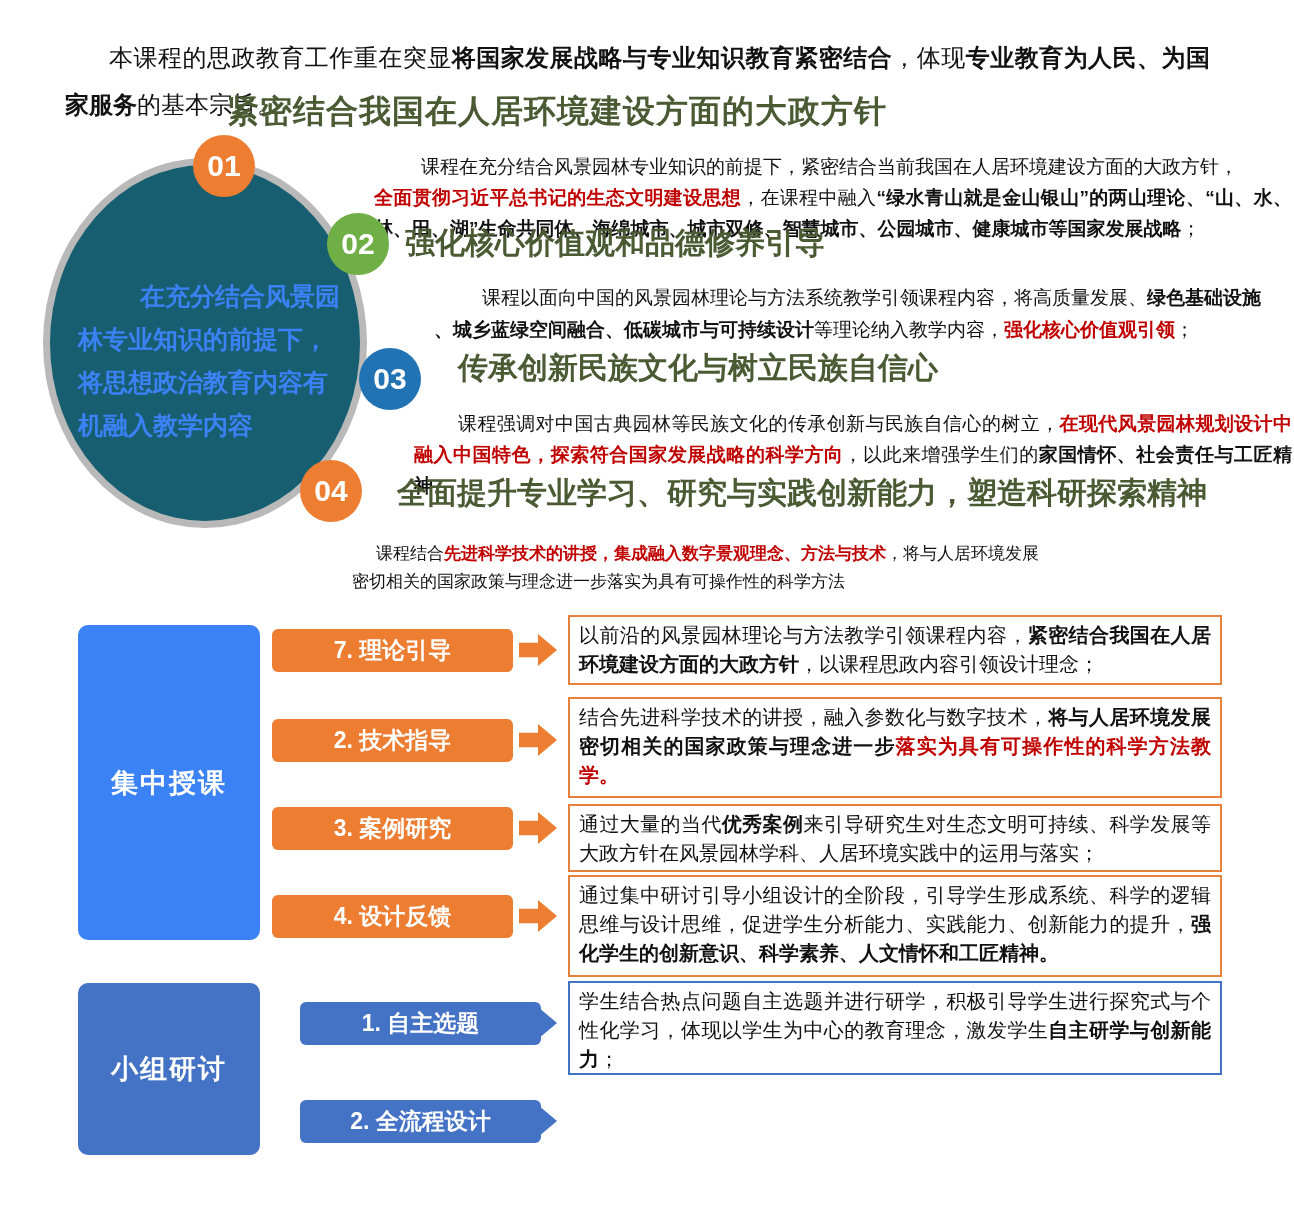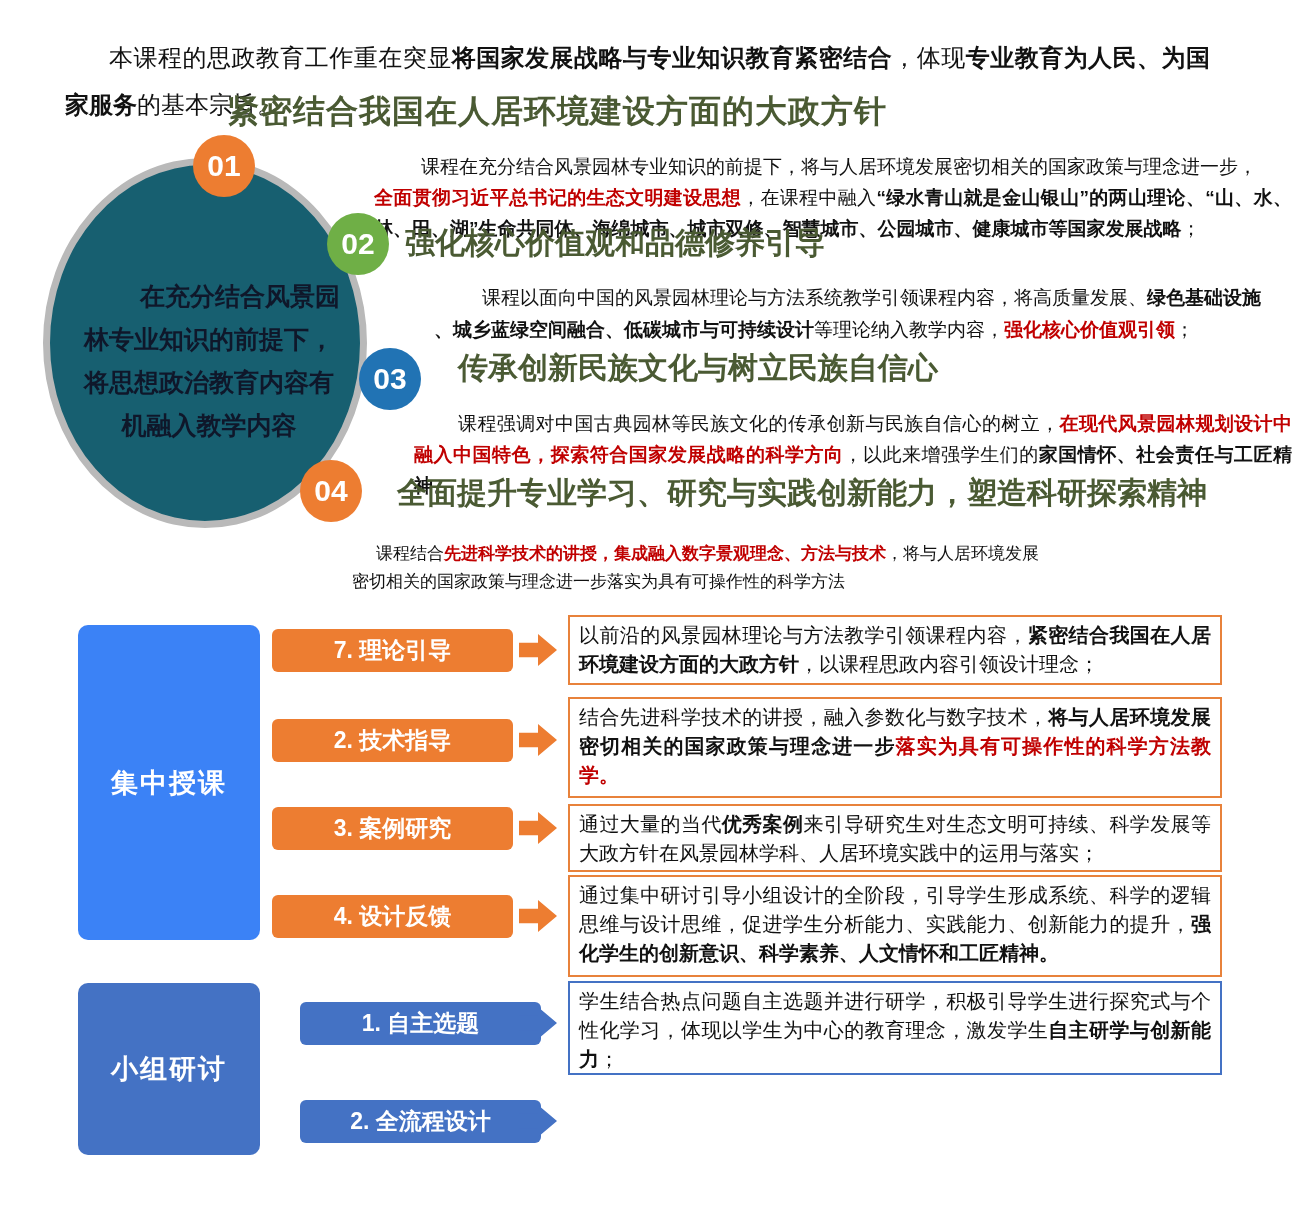--- a/index.html
+++ b/index.html
@@ -14,22 +14,22 @@
   
   .intro{left:65px;top:10px;width:1145px;font-size:24px;line-height:47px;text-indent:44px;text-align:justify;}
 
   
   .main-title{left:92px;top:90px;width:930px;text-align:center;font-size:32px;letter-spacing:1px;
     font-weight:700;color:#4a5a33;white-space:nowrap;}
 
   
   .big-circle{left:43px;top:158px;width:324px;height:370px;border-radius:50%;
     background:#175f70;border:7px solid #b9b9b9;box-sizing:border-box;}
-  .circle-caption{left:78px;top:250px;width:262px;color:#0f172a;font-weight:700;
-    font-size:25px;line-height:43px;text-indent:62px;z-index:3;text-align:center;}
+  .circle-caption{left:78px;top:250px;width:262px;color:#3b82f6;font-weight:700;
+    font-size:25px;line-height:43px;text-indent:62px;z-index:3;}
 
   
   .badge{width:62px;height:62px;border-radius:50%;color:#fff;font-weight:700;font-size:30px;
     display:flex;align-items:center;justify-content:center;z-index:4;}
   .badge-01{left:193px;top:135px;background:#ed7d31;}
   .badge-02{left:327px;top:213px;background:#6faf46;}
   .badge-03{left:359px;top:348px;background:#2173b4;}
   .badge-04{left:300px;top:460px;background:#ed7d31;}
 
   
@@ -72,21 +72,21 @@
   <div class="abs main-title">紧密结合我国在人居环境建设方面的大政方针</div>
 
   <div class="abs big-circle"></div>
   <p class="abs circle-caption">在充分结合风景园林专业知识的前提下，将思想政治教育内容有机融入教学内容</p>
 
   <div class="abs badge badge-01">01</div>
   <div class="abs badge badge-02">02</div>
   <div class="abs badge badge-03">03</div>
   <div class="abs badge badge-04">04</div>
 
-  <p class="abs s1-p"><span class="ind"></span><span>课程在充分结合风景园林专业知识的前提下，将与人居环境发展密切相关的国家政策与理念进一步，</span><br><span class="red">全面贯彻习近平总书记的生态文明建设思想</span><span>，在课程中融入</span><span class="b">“绿水青山就是金山银山”的两山理论、“山、水、林、田、湖”生命共同体、海绵城市、城市双修、智慧城市、公园城市、健康城市等国家发展战略</span><span>；</span></p>
+  <p class="abs s1-p"><span class="ind"></span><span>课程在充分结合风景园林专业知识的前提下，紧密结合当前我国在人居环境建设方面的大政方针，</span><br><span class="red">全面贯彻习近平总书记的生态文明建设思想</span><span>，在课程中融入</span><span class="b">“绿水青山就是金山银山”的两山理论、“山、水、林、田、湖”生命共同体、海绵城市、城市双修、智慧城市、公园城市、健康城市等国家发展战略</span><span>；</span></p>
 
   <div class="abs s-heading s2-h">强化核心价值观和品德修养引导</div>
   <p class="abs s2-p"><span class="ind2"></span><span>课程以面向中国的风景园林理论与方法系统教学引领课程内容，将高质量发展、</span><span class="b">绿色基础设施</span><br><span class="b">、城乡蓝绿空间融合、低碳城市与可持续设计</span><span>等理论纳入教学内容，</span><span class="red">强化核心价值观引领</span><span>；</span></p>
 
   <div class="abs s-heading s3-h">传承创新民族文化与树立民族自信心</div>
   <p class="abs s3-p"><span>课程强调对中国古典园林等民族文化的传承创新与民族自信心的树立，</span><span class="red">在现代风景园林规划设计中融入中国特色，探索符合国家发展战略的科学方向</span><span>，以此来增强学生们的</span><span class="b">家国情怀、社会责任与工匠精神</span><span>。</span></p>
 
   <div class="abs s-heading s4-h">全面提升专业学习、研究与实践创新能力，塑造科研探索精神</div>
   <p class="abs s4-p"><span>课程结合</span><span class="red">先进科学技术的讲授，集成融入数字景观理念、方法与技术</span><span>，将与人居环境发展密切相关的国家政策与理念进一步落实为具有可操作性的科学方法</span></p>
 

